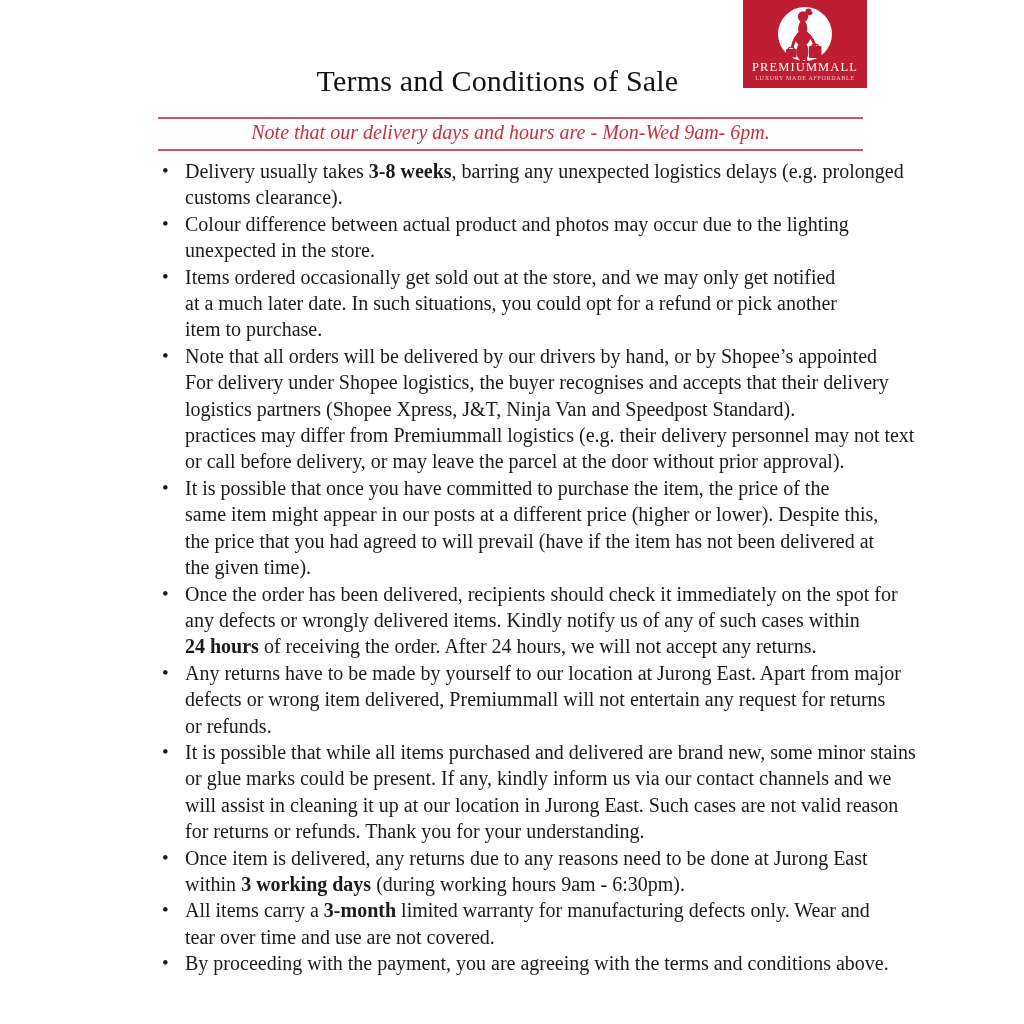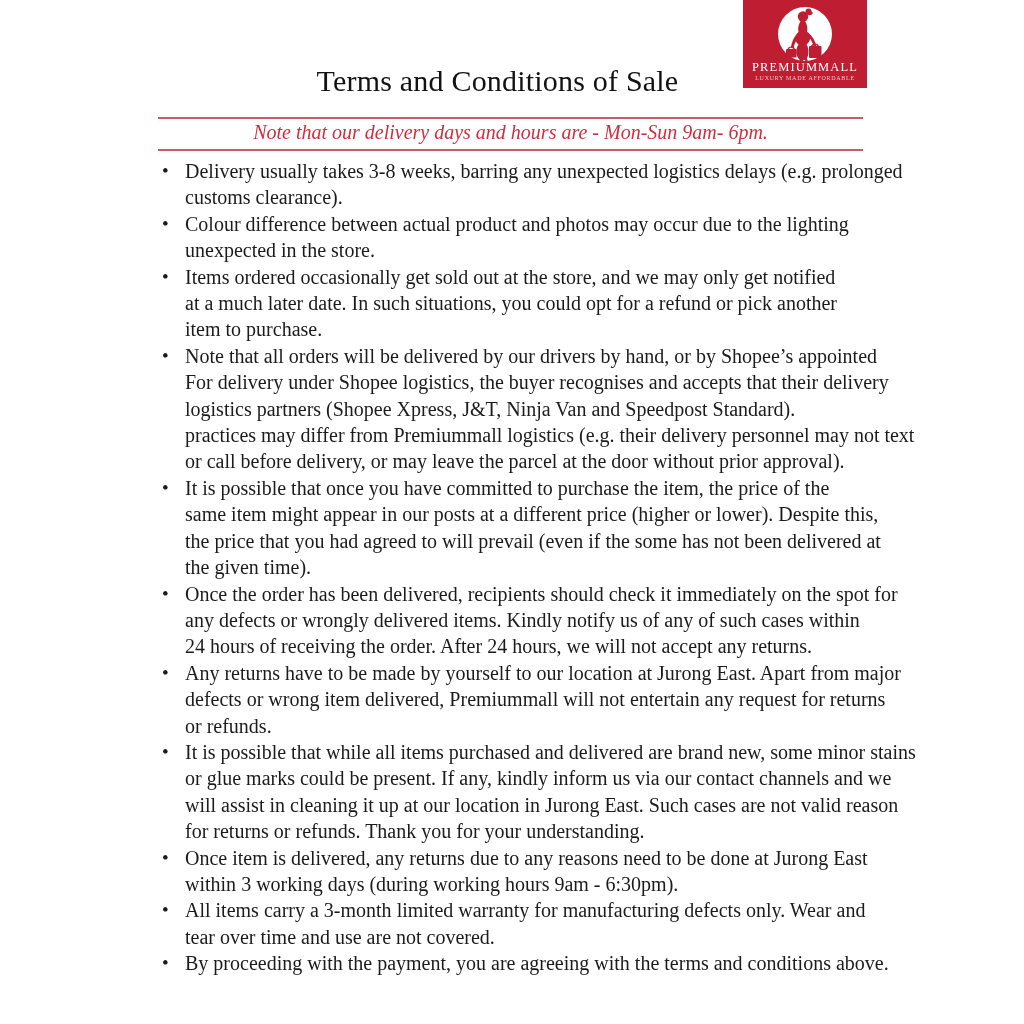--- a/index.html
+++ b/index.html
@@ -105,21 +105,21 @@
     padding-left: 27px;
   }
   .terms li::before {
     content: "\2022";
     position: absolute;
     left: 4px;
     top: 0;
     font-size: 19px;
   }
   .terms .line { white-space: nowrap; }
-  .terms b { font-weight: normal; margin-top: 41px; }
+  .terms b { font-weight: bold; margin-top: 41px; }
 </style>
 </head>
 <body>
 
 <div class="doc">
 
   <div class="logo">
     <svg viewBox="0 0 124 88" aria-hidden="true">
       <circle cx="62" cy="34" r="27" fill="#ffffff"></circle>
       <g fill="var(--brand-red)">
@@ -150,21 +150,21 @@
         <rect x="66" y="46" width="12.5" height="12" rx="1"></rect>
       </g>
     </svg>
     <div class="brand">PREMIUMMALL</div>
     <div class="tagline">LUXURY MADE AFFORDABLE</div>
   </div>
 
   <h1 class="title">Terms and Conditions of Sale</h1>
 
   <div class="rule rule-top"></div>
-  <div class="notice">Note that our delivery days and hours are - Mon-Sun 9am- 6pm.</div>
+  <div class="notice">Note that our delivery days and hours are - Mon-Wed 9am- 6pm.</div>
   <div class="rule rule-bottom"></div>
 
   <ul class="terms">
       <li>
         <div class="line"><span>Delivery usually takes </span><b>3-8 weeks</b><span>, barring any unexpected logistics delays (e.g. prolonged</span></div>
         <div class="line"><span>customs clearance).</span></div>
       </li>
       <li>
         <div class="line"><span>Colour difference between actual product and photos may occur due to the lighting</span></div>
         <div class="line"><span>unexpected in the store.</span></div>
@@ -177,21 +177,21 @@
       <li>
         <div class="line"><span>Note that all orders will be delivered by our drivers by hand, or by Shopee’s appointed</span></div>
         <div class="line"><span>For delivery under Shopee logistics, the buyer recognises and accepts that their delivery</span></div>
         <div class="line"><span>logistics partners (Shopee Xpress, J&amp;T, Ninja Van and Speedpost Standard).</span></div>
         <div class="line"><span>practices may differ from Premiummall logistics (e.g. their delivery personnel may not text</span></div>
         <div class="line"><span>or call before delivery, or may leave the parcel at the door without prior approval).</span></div>
       </li>
       <li>
         <div class="line"><span>It is possible that once you have committed to purchase the item, the price of the</span></div>
         <div class="line"><span>same item might appear in our posts at a different price (higher or lower). Despite this,</span></div>
-        <div class="line"><span>the price that you had agreed to will prevail (even if the some has not been delivered at</span></div>
+        <div class="line"><span>the price that you had agreed to will prevail (have if the item has not been delivered at</span></div>
         <div class="line"><span>the given time).</span></div>
       </li>
       <li>
         <div class="line"><span>Once the order has been delivered, recipients should check it immediately on the spot for</span></div>
         <div class="line"><span>any defects or wrongly delivered items. Kindly notify us of any of such cases within</span></div>
         <div class="line"><b>24 hours</b><span> of receiving the order. After 24 hours, we will not accept any returns.</span></div>
       </li>
       <li>
         <div class="line"><span>Any returns have to be made by yourself to our location at Jurong East. Apart from major</span></div>
         <div class="line"><span>defects or wrong item delivered, Premiummall will not entertain any request for returns</span></div>

